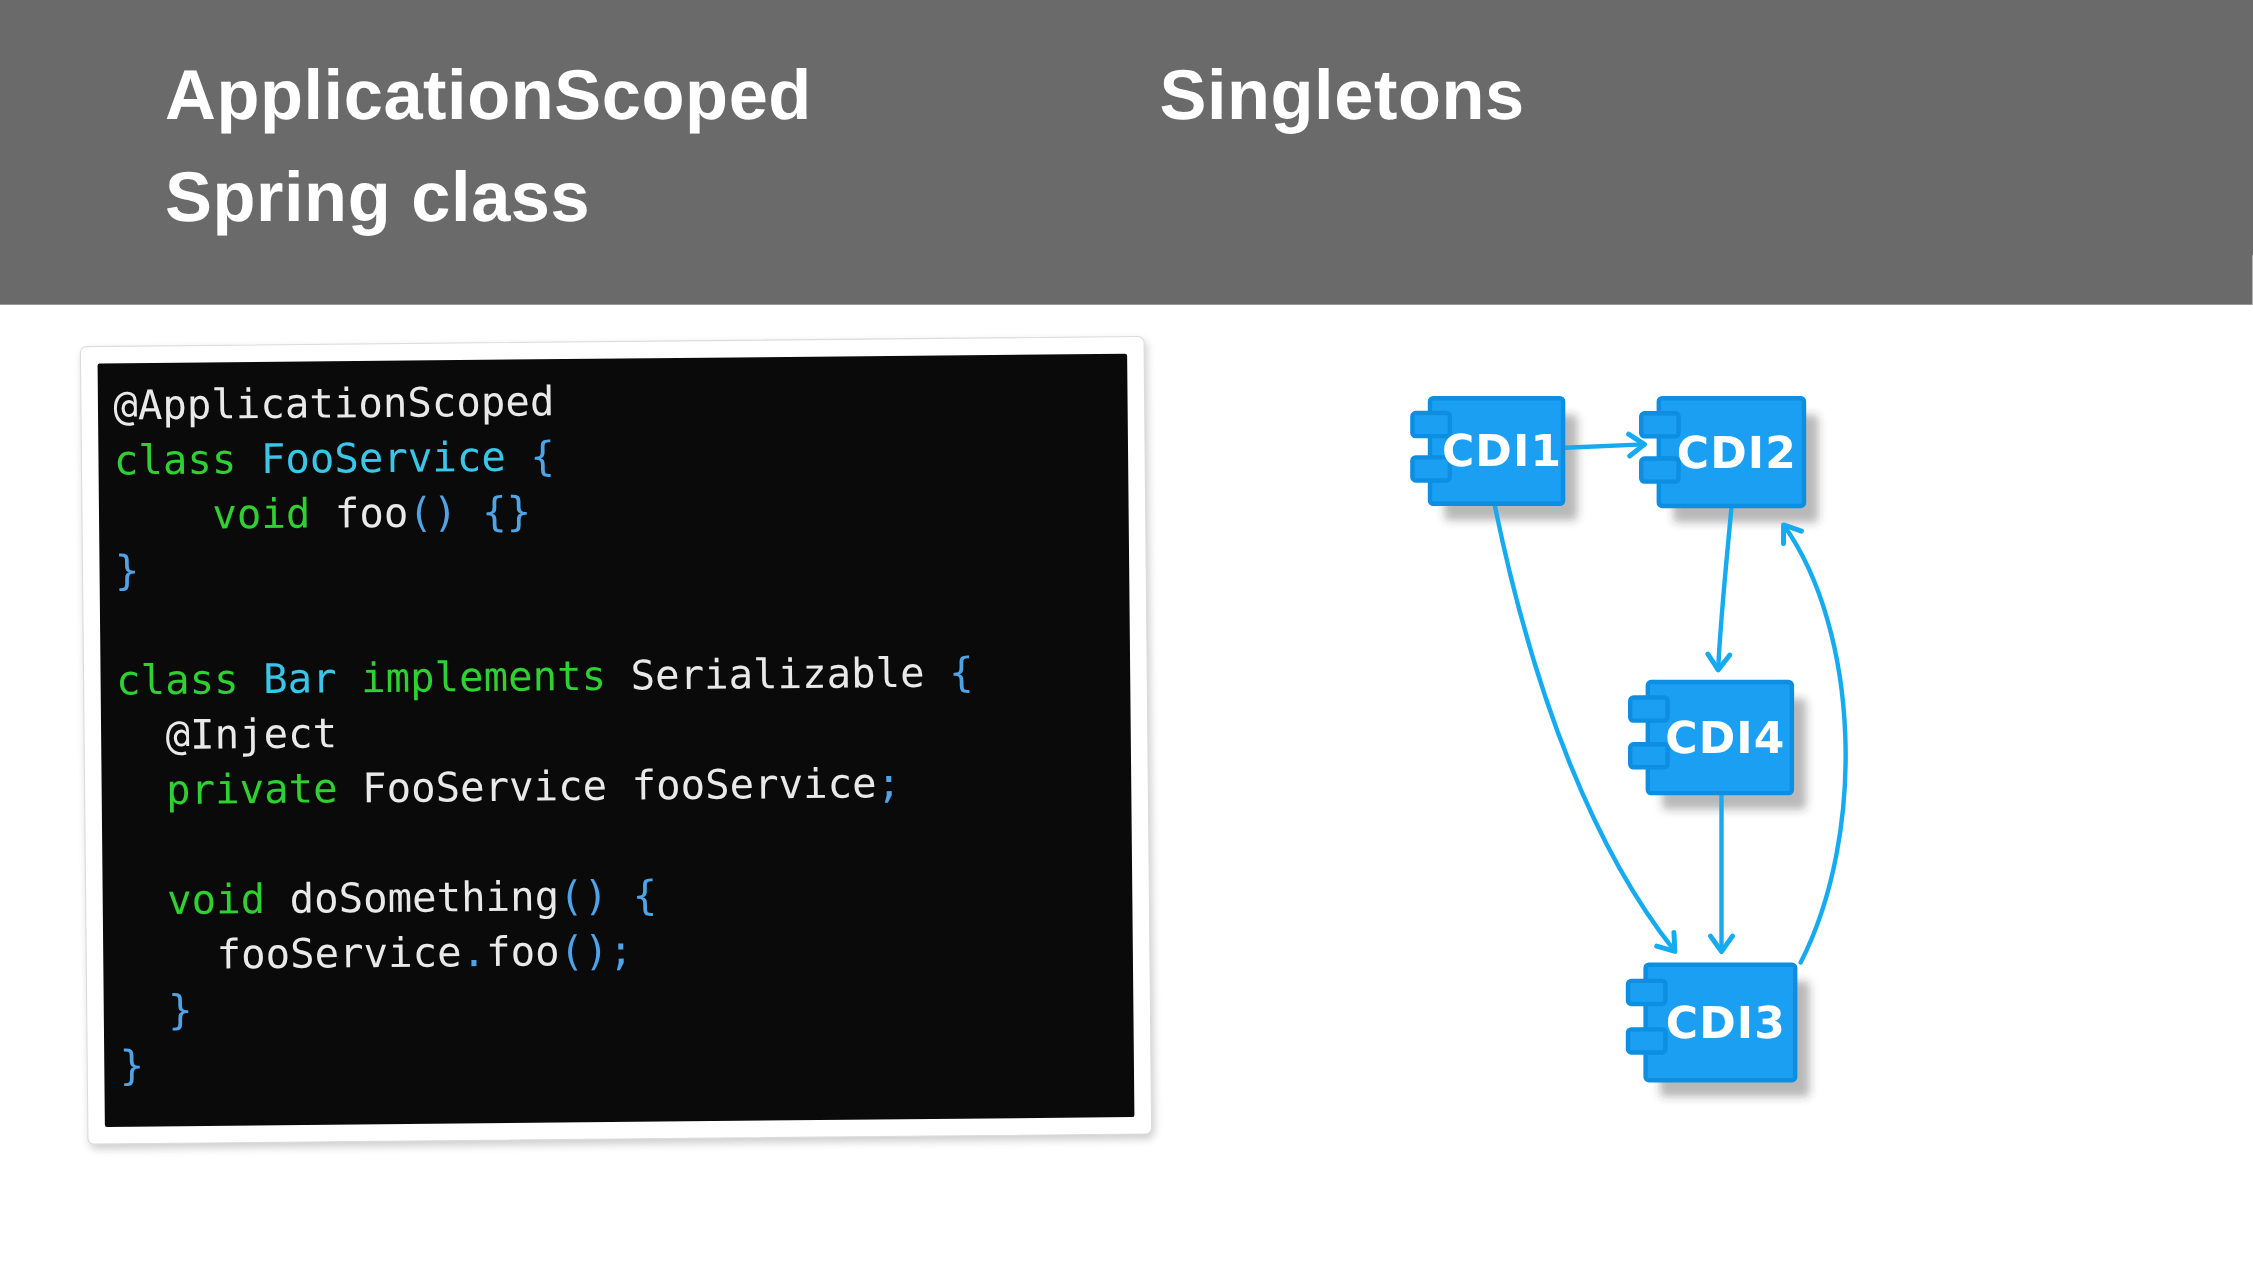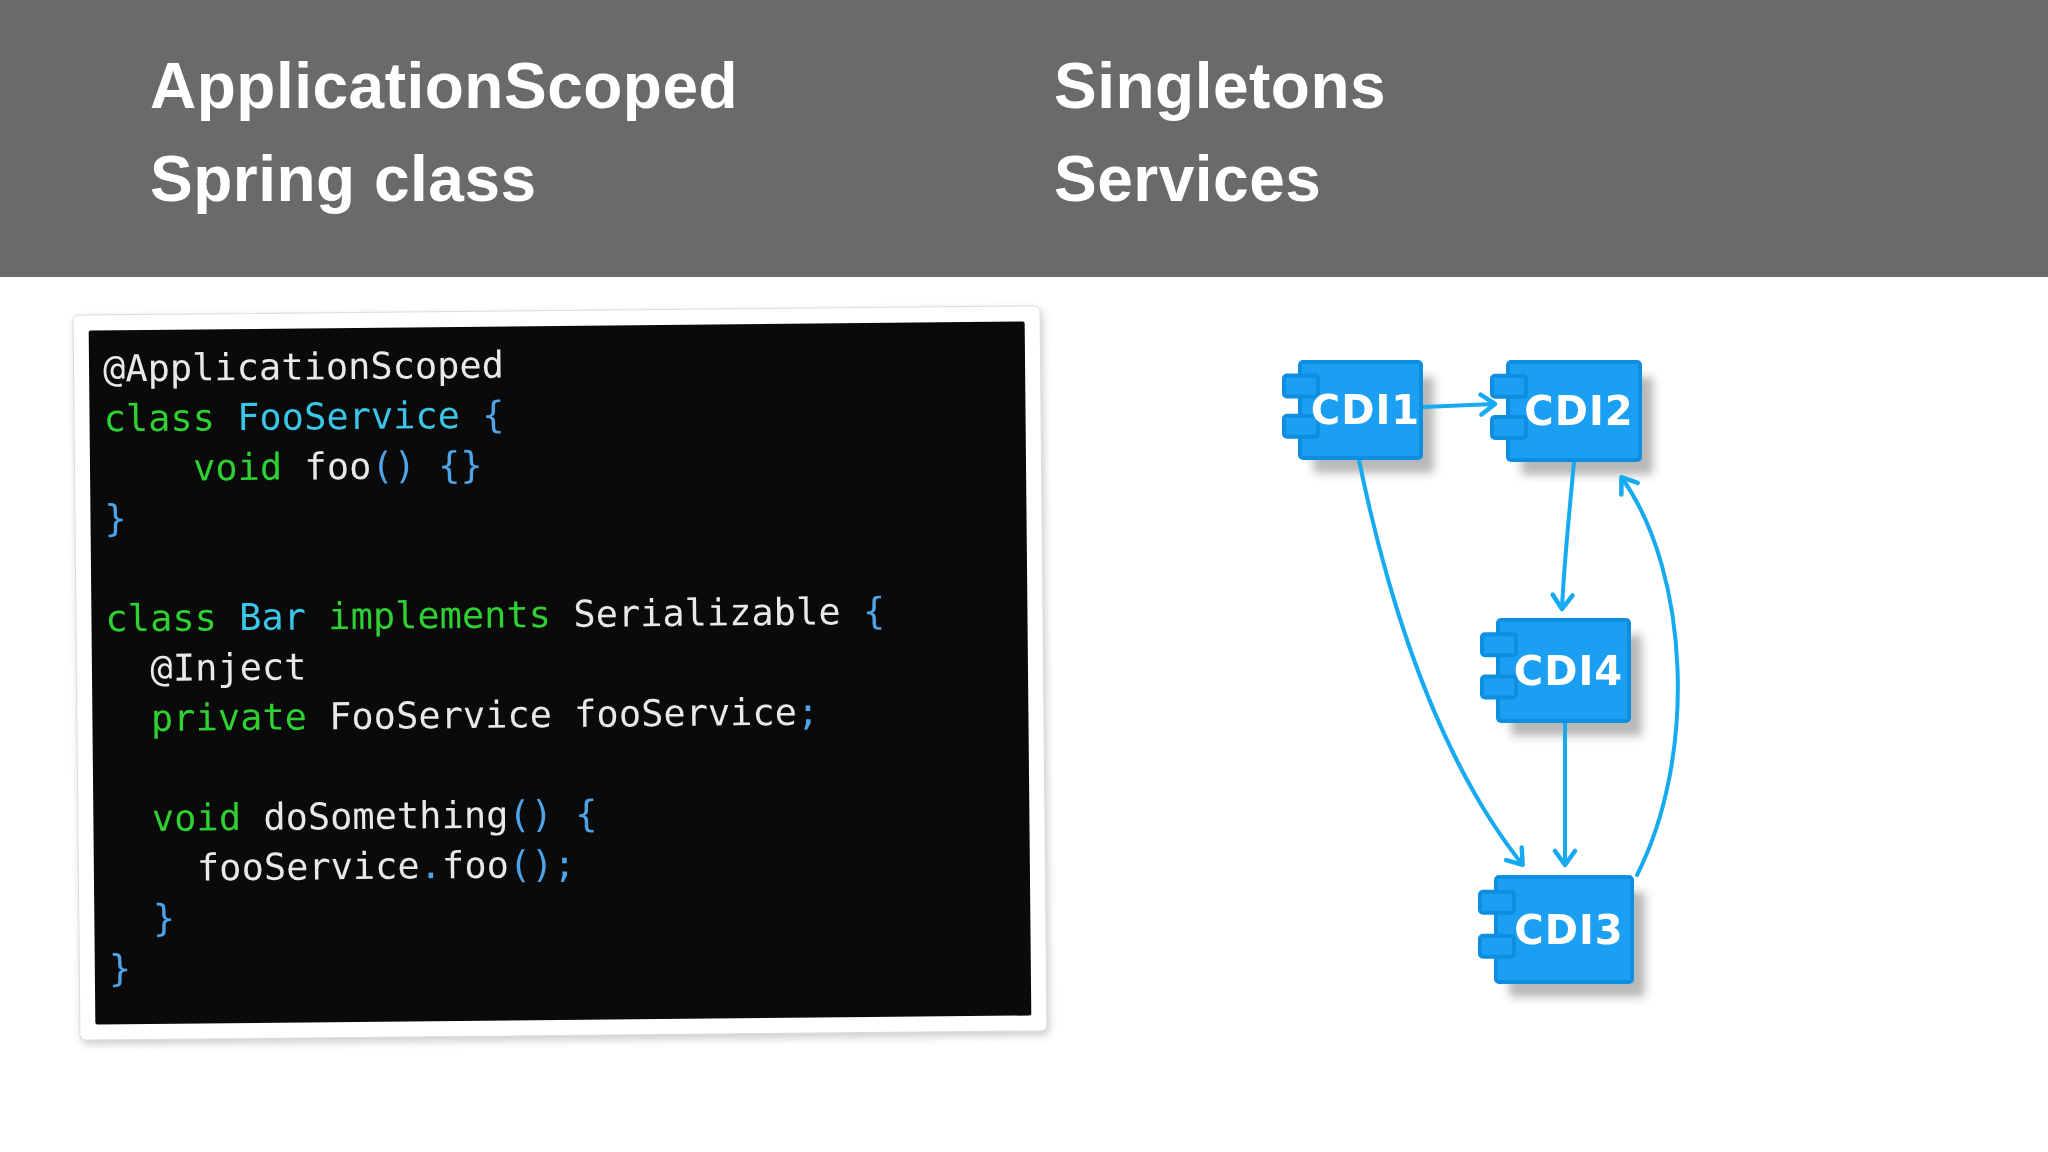--- a/index.html
+++ b/index.html
@@ -78,21 +78,20 @@
 
 <div class="slide">
 
   <div class="header-bar">
     <div class="title-col left">
       <div class="title-line">ApplicationScoped</div>
       <div class="title-line">Spring class</div>
     </div>
     <div class="title-col right">
       <div class="title-line">Singletons</div>
-      <div class="title-line">Services</div>
     </div>
   </div>
 
   <div class="code-frame">
     <div class="code-screen">
       <pre id="code"><div class="code-line"><span class="syn-plain">@ApplicationScoped</span></div><div class="code-line"><span class="syn-keyword">class</span><span class="syn-plain"> </span><span class="syn-type">FooService</span><span class="syn-plain"> </span><span class="syn-punct">{</span></div><div class="code-line"><span class="syn-plain">    </span><span class="syn-keyword">void</span><span class="syn-plain"> foo</span><span class="syn-punct">()</span><span class="syn-plain"> </span><span class="syn-punct">{}</span></div><div class="code-line"><span class="syn-punct">}</span></div><div class="code-line">&nbsp;</div><div class="code-line"><span class="syn-keyword">class</span><span class="syn-plain"> </span><span class="syn-type">Bar</span><span class="syn-plain"> </span><span class="syn-keyword">implements</span><span class="syn-plain"> Serializable </span><span class="syn-punct">{</span></div><div class="code-line"><span class="syn-plain">  @Inject</span></div><div class="code-line"><span class="syn-plain">  </span><span class="syn-keyword">private</span><span class="syn-plain"> FooService fooService</span><span class="syn-punct">;</span></div><div class="code-line">&nbsp;</div><div class="code-line"><span class="syn-plain">  </span><span class="syn-keyword">void</span><span class="syn-plain"> doSomething</span><span class="syn-punct">() {</span></div><div class="code-line"><span class="syn-plain">    fooService</span><span class="syn-punct">.</span><span class="syn-plain">foo</span><span class="syn-punct">();</span></div><div class="code-line"><span class="syn-punct">  }</span></div><div class="code-line"><span class="syn-punct">}</span></div></pre>
     </div>
   </div>
 
   <svg id="diagram" viewBox="1240 330 600 700" xmlns="http://www.w3.org/2000/svg">

